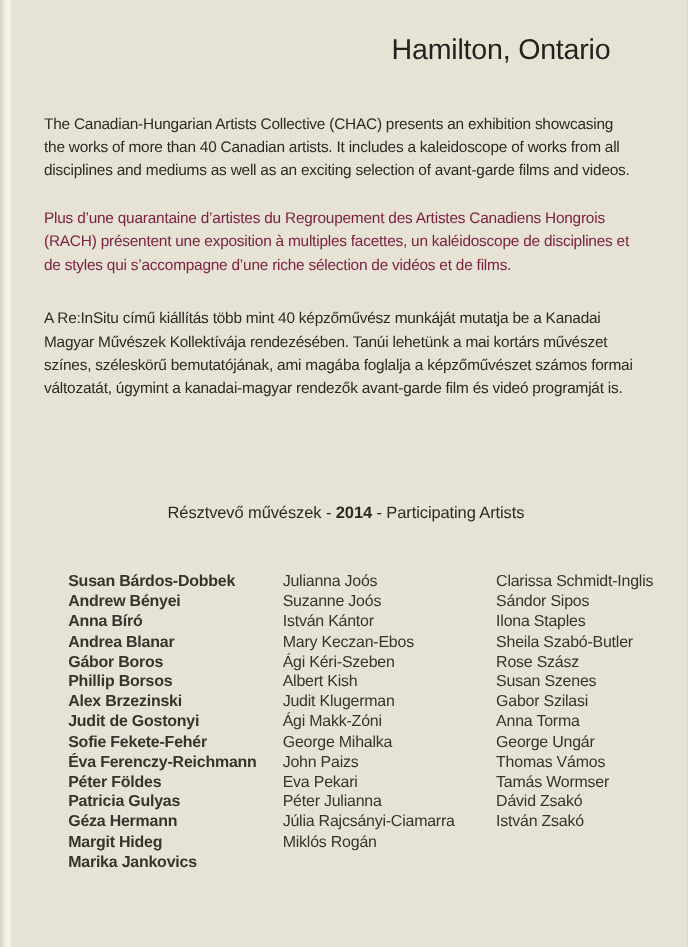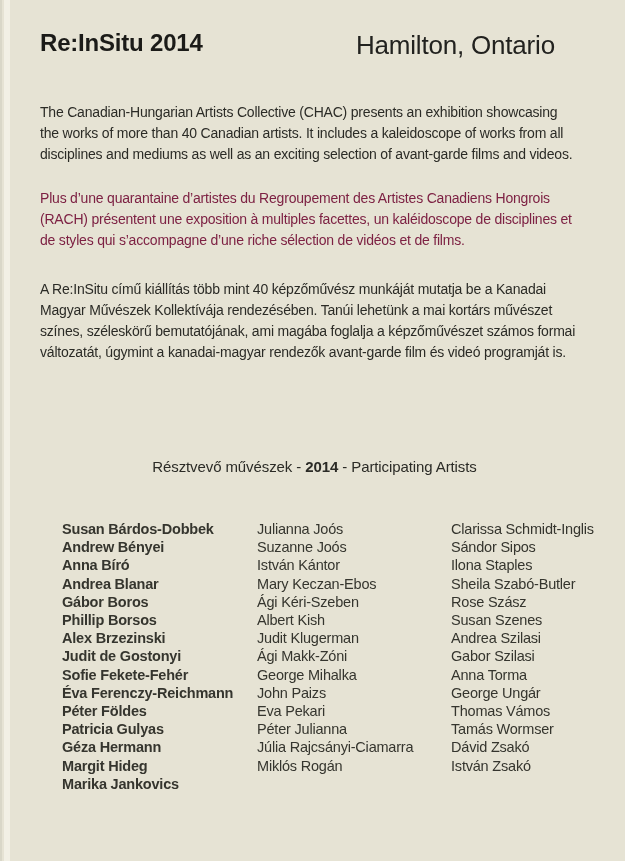--- a/index.html
+++ b/index.html
@@ -83,21 +83,20 @@
   .artist-name {
     line-height: 18.2px;
     white-space: nowrap;
   }
 </style>
 </head>
 <body>
 
 <div class="page">
 
-  <div class="doc-title">Re:InSitu 2014</div>
 
   <div class="doc-location">Hamilton, Ontario</div>
 
   <div class="para para-en">The Canadian-Hungarian Artists Collective (CHAC) presents an exhibition showcasing
 the works of more than 40 Canadian artists.  It includes a kaleidoscope of works from all
 disciplines and mediums as well as an exciting selection of avant-garde films and videos.</div>
 
   <div class="para para-fr">Plus d’une quarantaine d’artistes du Regroupement des Artistes Canadiens Hongrois
 (RACH) présentent une exposition à multiples facettes, un kaléidoscope de disciplines et
 de styles qui s’accompagne d’une riche sélection de vidéos et de films.</div>
@@ -146,21 +145,20 @@
       <div class="artist-name">Miklós Rogán</div>
     </div>
 
   <div class="artist-col col-3">
       <div class="artist-name">Clarissa Schmidt-Inglis</div>
       <div class="artist-name">Sándor Sipos</div>
       <div class="artist-name">Ilona Staples</div>
       <div class="artist-name">Sheila Szabó-Butler</div>
       <div class="artist-name">Rose Szász</div>
       <div class="artist-name">Susan Szenes</div>
-      <div class="artist-name">Andrea Szilasi</div>
       <div class="artist-name">Gabor Szilasi</div>
       <div class="artist-name">Anna Torma</div>
       <div class="artist-name">George Ungár</div>
       <div class="artist-name">Thomas Vámos</div>
       <div class="artist-name">Tamás Wormser</div>
       <div class="artist-name">Dávid Zsakó</div>
       <div class="artist-name">István Zsakó</div>
     </div>
 
 </div>

